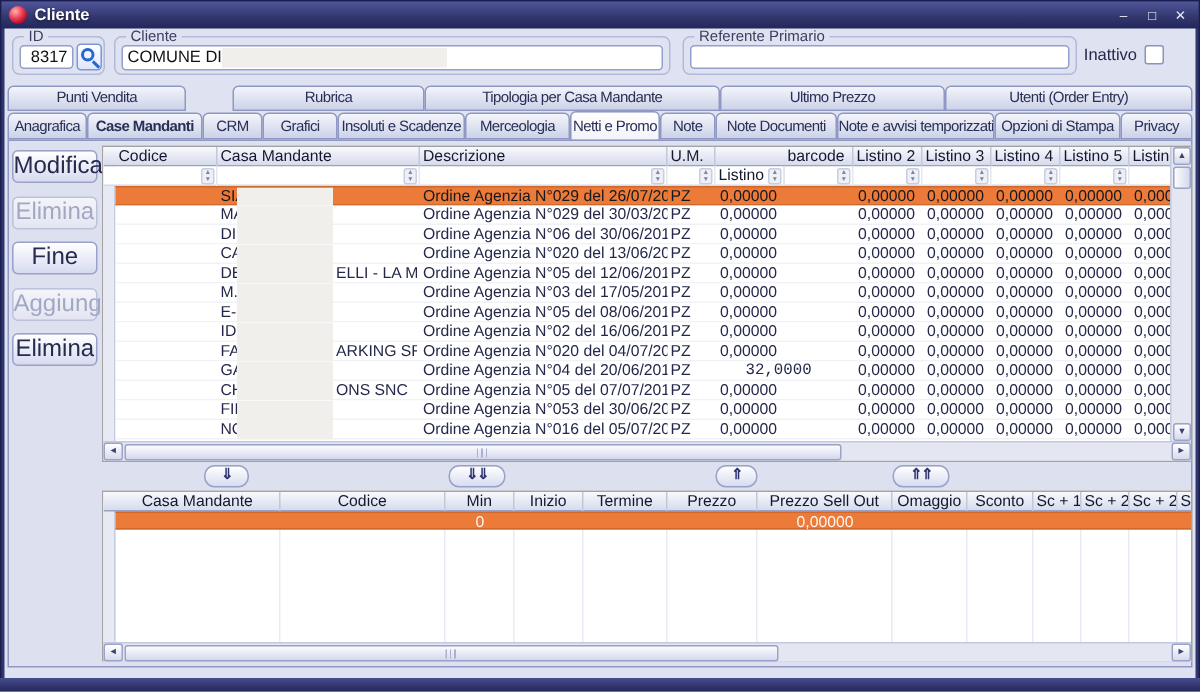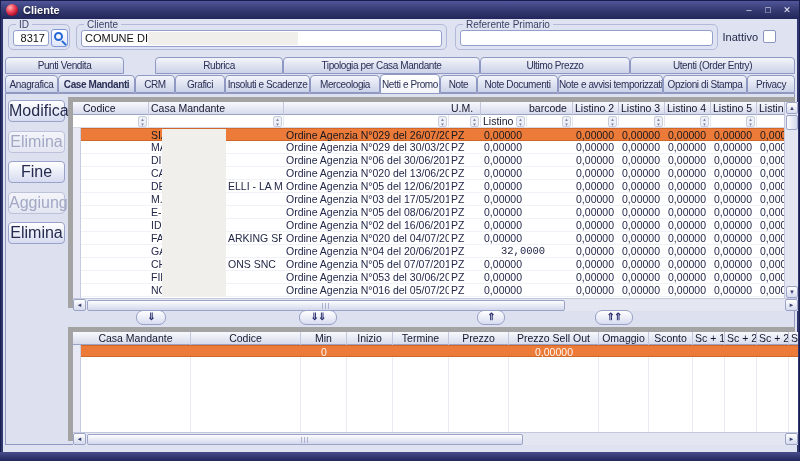--- a/index.html
+++ b/index.html
@@ -19,21 +19,21 @@
 .mag-h{position:absolute;left:11px;top:10px;width:2px;height:6px;background:#2467d6;transform:rotate(-45deg)}
 .cbx{position:absolute;left:763px;top:30px;width:13px;height:13px;background:#fff;border:1px solid #8a94c0;border-radius:2px;z-index:3}
 .ilabel{position:absolute;left:714px;top:31px;width:44px;text-align:right;z-index:3}
 .redact{position:absolute;background:#f1efeb;z-index:4}
 .tab{position:absolute;background:linear-gradient(#f3f5fb,#ccd2e8);border:1px solid #8f98c2;border-radius:4px 4px 0 0;text-align:center;font-size:10px;letter-spacing:-0.4px;color:#2a2f55;line-height:16px;overflow:hidden;white-space:nowrap;z-index:2}
 .tab.inner{line-height:17px}
 .tab.active{background:linear-gradient(#ffffff,#f2f4fa);z-index:6;line-height:19px}
 .panel{position:absolute;left:5px;top:93px;width:790px;height:352px;border:1px solid #9098c2;background:#dce0ef;z-index:1}
 .sbtn{position:absolute;left:8px;width:57px;height:22px;background:linear-gradient(#ffffff,#d6dbf0);border:1px solid #99a2c8;border-radius:4px;text-align:center;line-height:20px;font-size:16px;color:#262b4e;z-index:2}
 .sbtn.dis{color:#a2a8c4;background:linear-gradient(#f4f5fa,#e3e6f2);border-color:#bcc2da}
-.grid{position:absolute;background:#fff;border:5px solid #a3a3a3;z-index:2}
+.grid{position:absolute;background:#fff;border:1px solid #a3a3a3;z-index:2}
 .g-clip{position:absolute;overflow:hidden;background:#fff}
 .gutter{position:absolute;left:0;top:0;width:8px;background:#e7eaf4;border-right:1px solid #c6cbe0}
 .ghdr-bg{position:absolute;left:0;top:0;height:13px;background:linear-gradient(#f8f9fd,#d7dbec);border-bottom:1px solid #9aa3c4}
 .gflt-bg{position:absolute;left:0;top:13px;height:13px;background:#fff;border-bottom:1px solid #d6dae8}
 .gc{position:absolute;overflow:hidden;white-space:nowrap;line-height:13px;font-size:10.5px;padding:0 2px}
 .gh{border-right:1px solid #c2c7dc;color:#14172e}
 .gf{border-right:1px solid #e4e7f0}
 .ar{text-align:right;padding-right:5px}
 .ac{text-align:center}
 .grow{position:absolute;left:8px;height:13px;border-bottom:1px solid #f1f2f7;background:#fff}
@@ -136,20 +136,21 @@
             <div>▼</div>
           </div>
         </div>
         <div class="gc gh" style="left: 76px; top: 0px; width: 135px; height: 13px;">Casa Mandante</div>
         <div class="gc gf" style="left: 76px; top: 13px; width: 135px; height: 13px;">
           <div class="spin">
             <div>▲</div>
             <div>▼</div>
           </div>
         </div>
+        <div class="gc gh" style="left: 211px; top: 0px; width: 165px; height: 13px;">Descrizione</div>
         <div class="gc gf" style="left: 211px; top: 13px; width: 165px; height: 13px;">
           <div class="spin">
             <div>▲</div>
             <div>▼</div>
           </div>
         </div>
         <div class="gc gh" style="left: 376px; top: 0px; width: 32px; height: 13px;">U.M.</div>
         <div class="gc gf" style="left: 376px; top: 13px; width: 32px; height: 13px;">
           <div class="spin">
             <div>▲</div>

